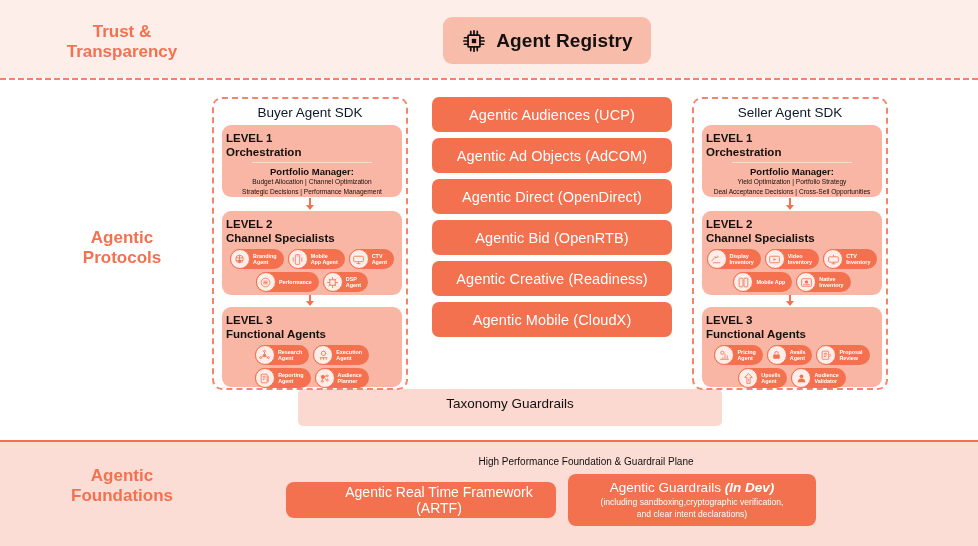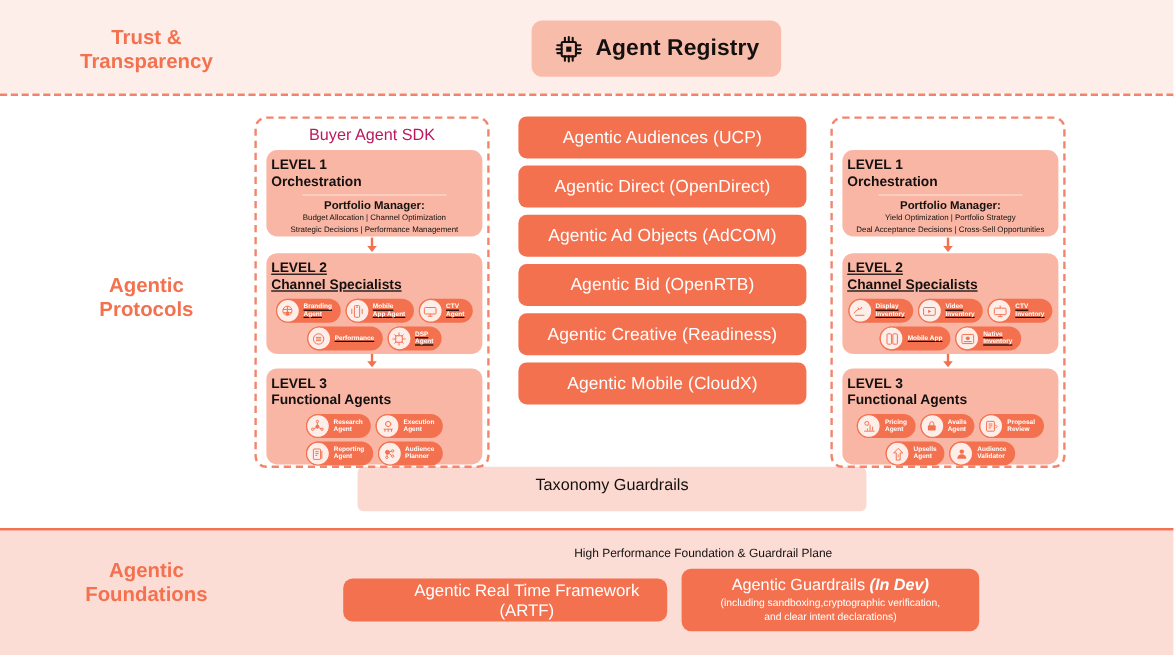--- a/index.html
+++ b/index.html
@@ -42,30 +42,30 @@
   .band-proto { position: absolute; left: 0; top: 80px; width: 978px; height: 348px; background: #fff; }
 
   .sdk-box {
     position: absolute; top: 97px; width: 196px; height: 293px;
     border: 2px dashed #f4856c; border-radius: 10px; background: transparent;
   }
   .sdk-buyer  { left: 212px; }
   .sdk-seller { left: 692px; }
   .sdk-title {
     position: absolute; top: 6px; left: 0; width: 100%;
-    text-align: center; font-size: 13.5px; color: #be185d; font-weight: 500;
+    text-align: center; font-size: 13.5px; color: #0f172a; font-weight: 500;
   }
 
   .lvl-box {
     position: absolute; left: 8px; width: 180px;
     background: #f9b6a4; border-radius: 9px;
     padding: 6px 4px 6px 4px;
   }
   .lvl1 { top: 26px;  height: 72px; }
-  .lvl2 { top: 112px; height: 84px; text-decoration: underline; }
+  .lvl2 { top: 112px; height: 84px; }
   .lvl3 { top: 208px; height: 80px; }
 
   .lvl-head {
     color: #14100f; font-weight: bold;
     font-size: 11.5px; line-height: 1.22;
   }
   .lvl-head .l2 { font-size: 11.5px; }
   .hr-thin { width: 120px; height: 1px; background: #fdded5; margin: 3px auto 3px; }
   .pm-title { text-align: center; font-size: 9.5px; font-weight: bold; color: #14100f; }
   .pm-line  { text-align: center; font-size: 6.6px; color: #14100f; line-height: 1.5; }
@@ -301,28 +301,29 @@
             <span class="ctext">Audience
 Planner</span>
           </div>
         </div>
       </div>
     </div>
   </div>
 
   <div class="proto-col">
     <div class="proto-bar">Agentic Audiences (UCP)</div>
+    <div class="proto-bar">Agentic Ad Objects (AdCOM)</div>
     <div class="proto-bar">Agentic Direct (OpenDirect)</div>
-    <div class="proto-bar">Agentic Ad Objects (AdCOM)</div>
     <div class="proto-bar">Agentic Bid (OpenRTB)</div>
     <div class="proto-bar">Agentic Creative (Readiness)</div>
     <div class="proto-bar">Agentic Mobile (CloudX)</div>
   </div>
 
   <div class="sdk-box sdk-seller">
+    <div class="sdk-title">Seller Agent SDK</div>
 
     <div class="lvl-box lvl1">
       <div class="lvl-head">
         <span>LEVEL 1</span><br>
         <span>Orchestration</span>
       </div>
       <div class="hr-thin"></div>
       <div class="pm-title">Portfolio Manager:</div>
       <div class="pm-line">Yield Optimization | Portfolio Strategy</div>
       <div class="pm-line">Deal Acceptance Decisions | Cross-Sell Opportunities</div>

